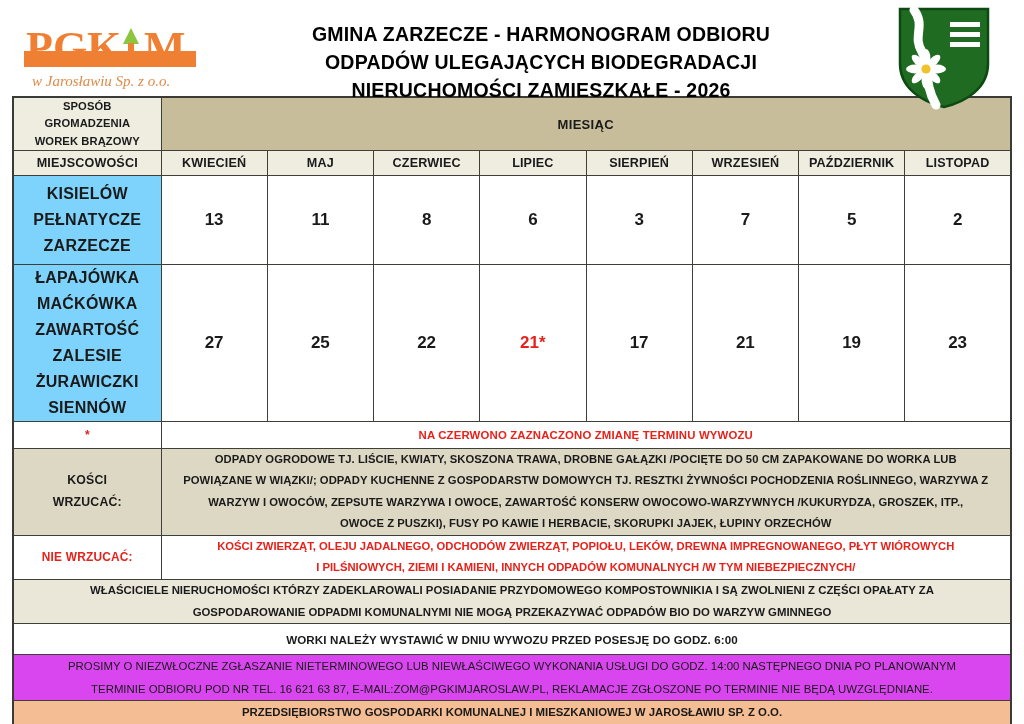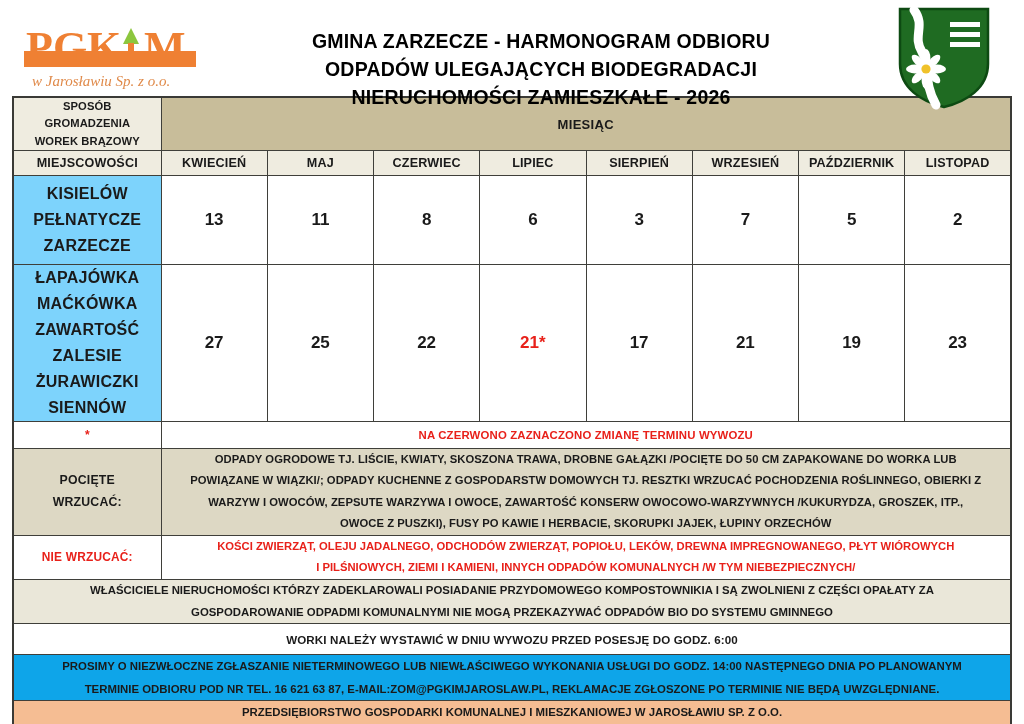--- a/index.html
+++ b/index.html
@@ -29,21 +29,21 @@
     padding-top: 18px;
     padding-left: 18px;
     box-sizing: border-box;
     flex: 0 0 218px;
   }
   .logo-svg { display: block; }
 
   .title-block {
     flex: 1 1 auto;
     text-align: center;
-    padding-top: 27px;
+    padding-top: 20px;
   }
   .title-line {
     font-size: 19.5px;
     font-weight: bold;
     letter-spacing: 0.2px;
     line-height: 1.44;
     color: #000;
     white-space: nowrap;
   }
 
@@ -170,23 +170,23 @@
     padding: 6px 14px 7px;
   }
   .band-bags {
     background: #ffffff;
     font-size: 11.6px;
     font-weight: bold;
     height: 30px;
     letter-spacing: 0.1px;
   }
   .band-complaint {
-    background: #0ea5e9;
+    background: #d946ef;
     font-size: 11.4px;
-    font-weight: bold;
+    font-weight: normal;
     line-height: 1.95;
     padding: 8px 14px 9px;
     margin-left: 48px;
   }
   .band-company {
     background: #f5bd93;
     font-size: 11.4px;
     font-weight: bold;
     line-height: 2.0;
     padding: 8px 10px 9px;
@@ -305,43 +305,43 @@
       <td class="date-cell">23</td>
     </tr>
 
     <tr>
       <td class="note-star">*</td>
       <td class="note-star-text" colspan="8">NA CZERWONO ZAZNACZONO ZMIANĘ TERMINU WYWOZU</td>
     </tr>
 
     <tr>
       <td class="label-accept">
-        <div>POCIĘTE</div>
+        <div>KOŚCI</div>
         <div>WRZUCAĆ:</div>
       </td>
       <td class="body-accept" colspan="8">
         <span class="band-line">ODPADY OGRODOWE TJ. LIŚCIE, KWIATY, SKOSZONA TRAWA, DROBNE GAŁĄZKI /POCIĘTE DO 50 CM ZAPAKOWANE DO WORKA LUB</span>
-        <span class="band-line">POWIĄZANE W WIĄZKI/; ODPADY KUCHENNE Z GOSPODARSTW DOMOWYCH TJ. RESZTKI WRZUCAĆ POCHODZENIA ROŚLINNEGO, OBIERKI Z</span>
+        <span class="band-line">POWIĄZANE W WIĄZKI/; ODPADY KUCHENNE Z GOSPODARSTW DOMOWYCH TJ. RESZTKI ŻYWNOŚCI POCHODZENIA ROŚLINNEGO, WARZYWA Z</span>
         <span class="band-line">WARZYW I OWOCÓW, ZEPSUTE WARZYWA I OWOCE, ZAWARTOŚĆ KONSERW OWOCOWO-WARZYWNYCH /KUKURYDZA, GROSZEK, ITP.,</span>
         <span class="band-line">OWOCE Z PUSZKI), FUSY PO KAWIE I HERBACIE, SKORUPKI JAJEK, ŁUPINY ORZECHÓW</span>
       </td>
     </tr>
 
     <tr>
       <td class="label-reject">NIE WRZUCAĆ:</td>
       <td class="body-reject" colspan="8">
         <span class="band-line">KOŚCI ZWIERZĄT, OLEJU JADALNEGO, ODCHODÓW ZWIERZĄT, POPIOŁU, LEKÓW, DREWNA IMPREGNOWANEGO, PŁYT WIÓROWYCH</span>
         <span class="band-line">I PILŚNIOWYCH, ZIEMI I KAMIENI, INNYCH ODPADÓW KOMUNALNYCH /W TYM NIEBEZPIECZNYCH/</span>
       </td>
     </tr>
 
     <tr>
       <td class="band-compost" colspan="9">
         <span class="band-line">WŁAŚCICIELE NIERUCHOMOŚCI KTÓRZY ZADEKLAROWALI POSIADANIE PRZYDOMOWEGO KOMPOSTOWNIKIA I SĄ ZWOLNIENI Z CZĘŚCI OPAŁATY ZA</span>
-        <span class="band-line">GOSPODAROWANIE ODPADMI KOMUNALNYMI NIE MOGĄ PRZEKAZYWAĆ ODPADÓW BIO DO SYSTEMU GMINNEGO</span>
+        <span class="band-line">GOSPODAROWANIE ODPADMI KOMUNALNYMI NIE MOGĄ PRZEKAZYWAĆ ODPADÓW BIO DO WARZYW GMINNEGO</span>
       </td>
     </tr>
 
     <tr>
       <td class="band-bags" colspan="9">WORKI NALEŻY WYSTAWIĆ W DNIU WYWOZU PRZED POSESJĘ DO GODZ. 6:00</td>
     </tr>
 
     <tr>
       <td class="band-complaint" colspan="9">
         <span class="band-line">PROSIMY O NIEZWŁOCZNE ZGŁASZANIE NIETERMINOWEGO LUB NIEWŁAŚCIWEGO WYKONANIA USŁUGI DO GODZ. 14:00 NASTĘPNEGO DNIA PO PLANOWANYM</span>

